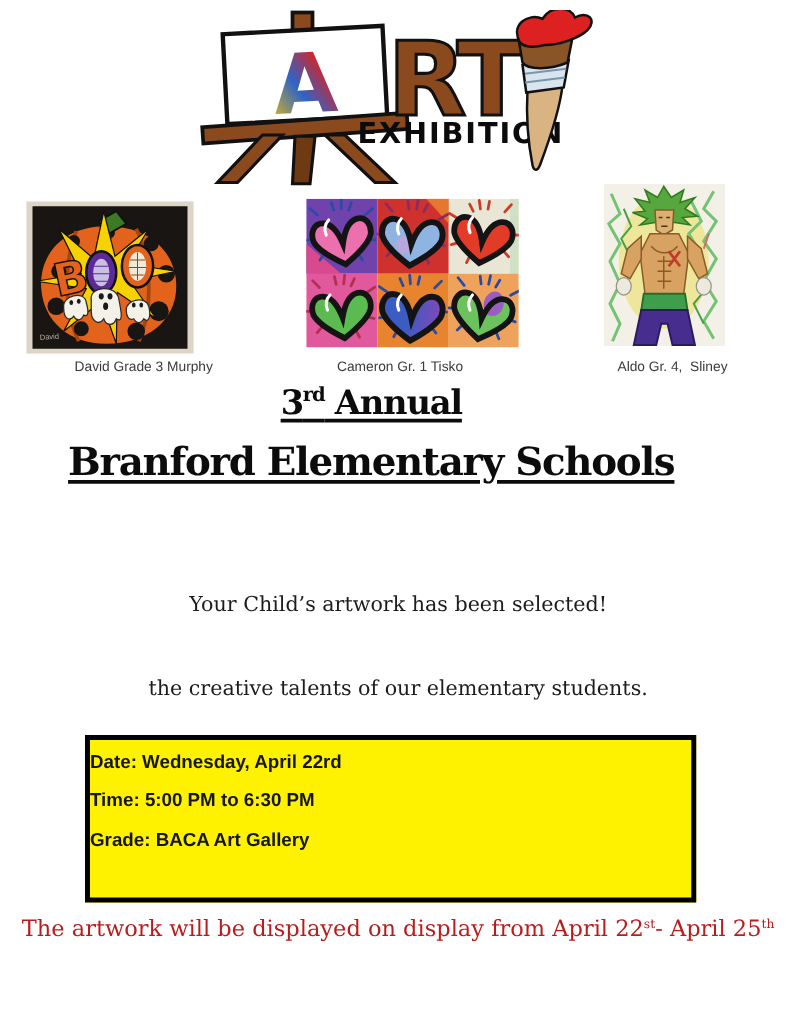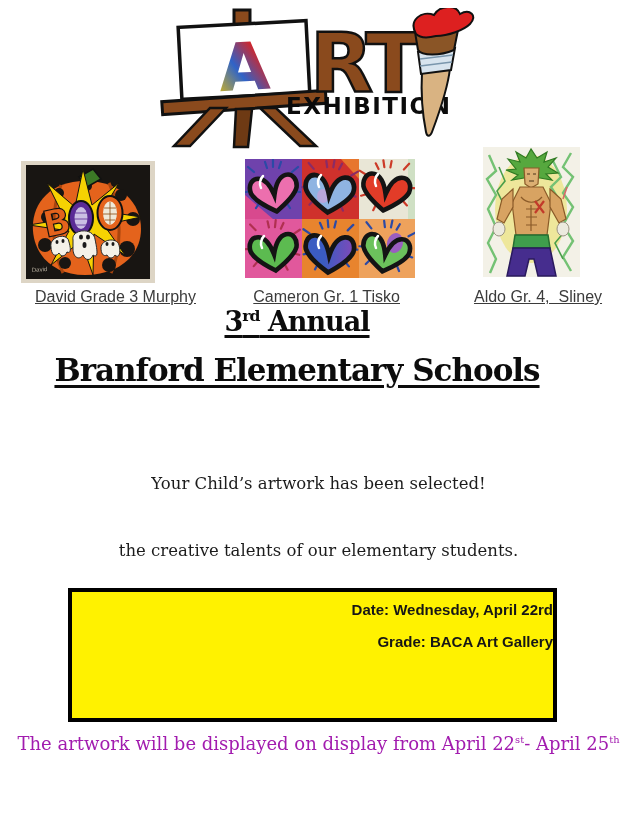--- a/index.html
+++ b/index.html
@@ -14,25 +14,25 @@
   .logo { left:160px; top:8px; width:315px; height:142px; }
   .logo svg { font-family:"DejaVu Sans", sans-serif; }
 
   
   .artwork { display:block; }
   .art-david   { left:21px;  top:161px; width:134px; height:122px; }
   .art-cameron { left:245px; top:159px; width:170px; height:119px; }
   .art-aldo    { left:483px; top:147px; width:97px;  height:130px; }
 
   .caption {
-    top:288px; font-size:16px; color:#3b3b3b; text-align:center;
-    white-space:pre; font-family:"Liberation Sans", sans-serif;text-decoration:underline;
+    top:288px; font-size:11px; color:#3b3b3b; text-align:center;
+    white-space:pre; font-family:"Liberation Sans", sans-serif;
   }
   .cap-1 { left:35px;  width:160px; }
-  .cap-2 { left:240px; width:160px;text-align:right; }
+  .cap-2 { left:240px; width:160px; }
   .cap-3 { left:458px; width:160px; }
 
   
   .title {
     left:0; width:594px; text-align:center; color:#0c0c0c;
     font-family:"DejaVu Serif", serif; font-weight:bold;
     text-decoration:underline; text-decoration-thickness:2.5px;
     text-underline-offset:4px; letter-spacing:-1px;
   }
   .title-1 { top:306px; font-size:27px; }
@@ -48,32 +48,31 @@
   .intro-1 { top:474px; }
   .intro-2 { top:507px; }
   .intro-3 { top:541px; }
 
   
   .event-box {
     left:68px; top:588px; width:489px; height:134px;
     background:#fff200; border:4px solid #000000;
   }
   .event-box p {
-    text-align:right; font-weight:bold; font-size:15px; color:#161616;
+    text-align:left; font-weight:bold; font-size:15px; color:#161616;
     font-family:"Liberation Sans", sans-serif;
-    margin-left:16px;
   }
   .ev-date    { margin-top:9px; }
   .ev-time    { margin-top:14px; }
   .ev-venue   { margin-top:15px; }
   .ev-address { margin-top:7px; }
 
   
   .footer {
-    left:0; width:637px; text-align:center; color:#a21caf;
+    left:0; width:637px; text-align:center; color:#b91c1c;
     font-family:"DejaVu Serif", serif; font-size:18px;
   }
   .footer sup { font-size:0.55em; vertical-align:super; }
   .footer-1 { top:733px; }
   .footer-2 { top:764px; }
 </style>
 </head>
 <body>
 
 <div class="flyer">
@@ -244,18 +243,19 @@
   <div class="abs caption cap-3">Aldo Gr. 4,  Sliney</div>
 
   <h1 class="abs title title-1"><span>3</span><sup>rd</sup><span> Annual</span></h1>
   <h1 class="abs title title-2">Branford Elementary Schools</h1>
 
   <p class="abs intro intro-1">Your Child’s artwork has been selected!</p>
   <p class="abs intro intro-3">the creative talents of our elementary students.</p>
 
   <div class="abs event-box">
     <p class="ev-date">Date: Wednesday, April 22rd</p>
+    <p class="ev-time">Time: 5:00 PM to 6:30 PM</p>
     <p class="ev-venue">Grade: BACA Art Gallery</p>
   </div>
 
   <p class="abs footer footer-1"><span>The artwork will be displayed on display from April 22</span><sup>st</sup><span>- April 25</span><sup>th</sup></p>
 
 </div>
 
 </body></html>

